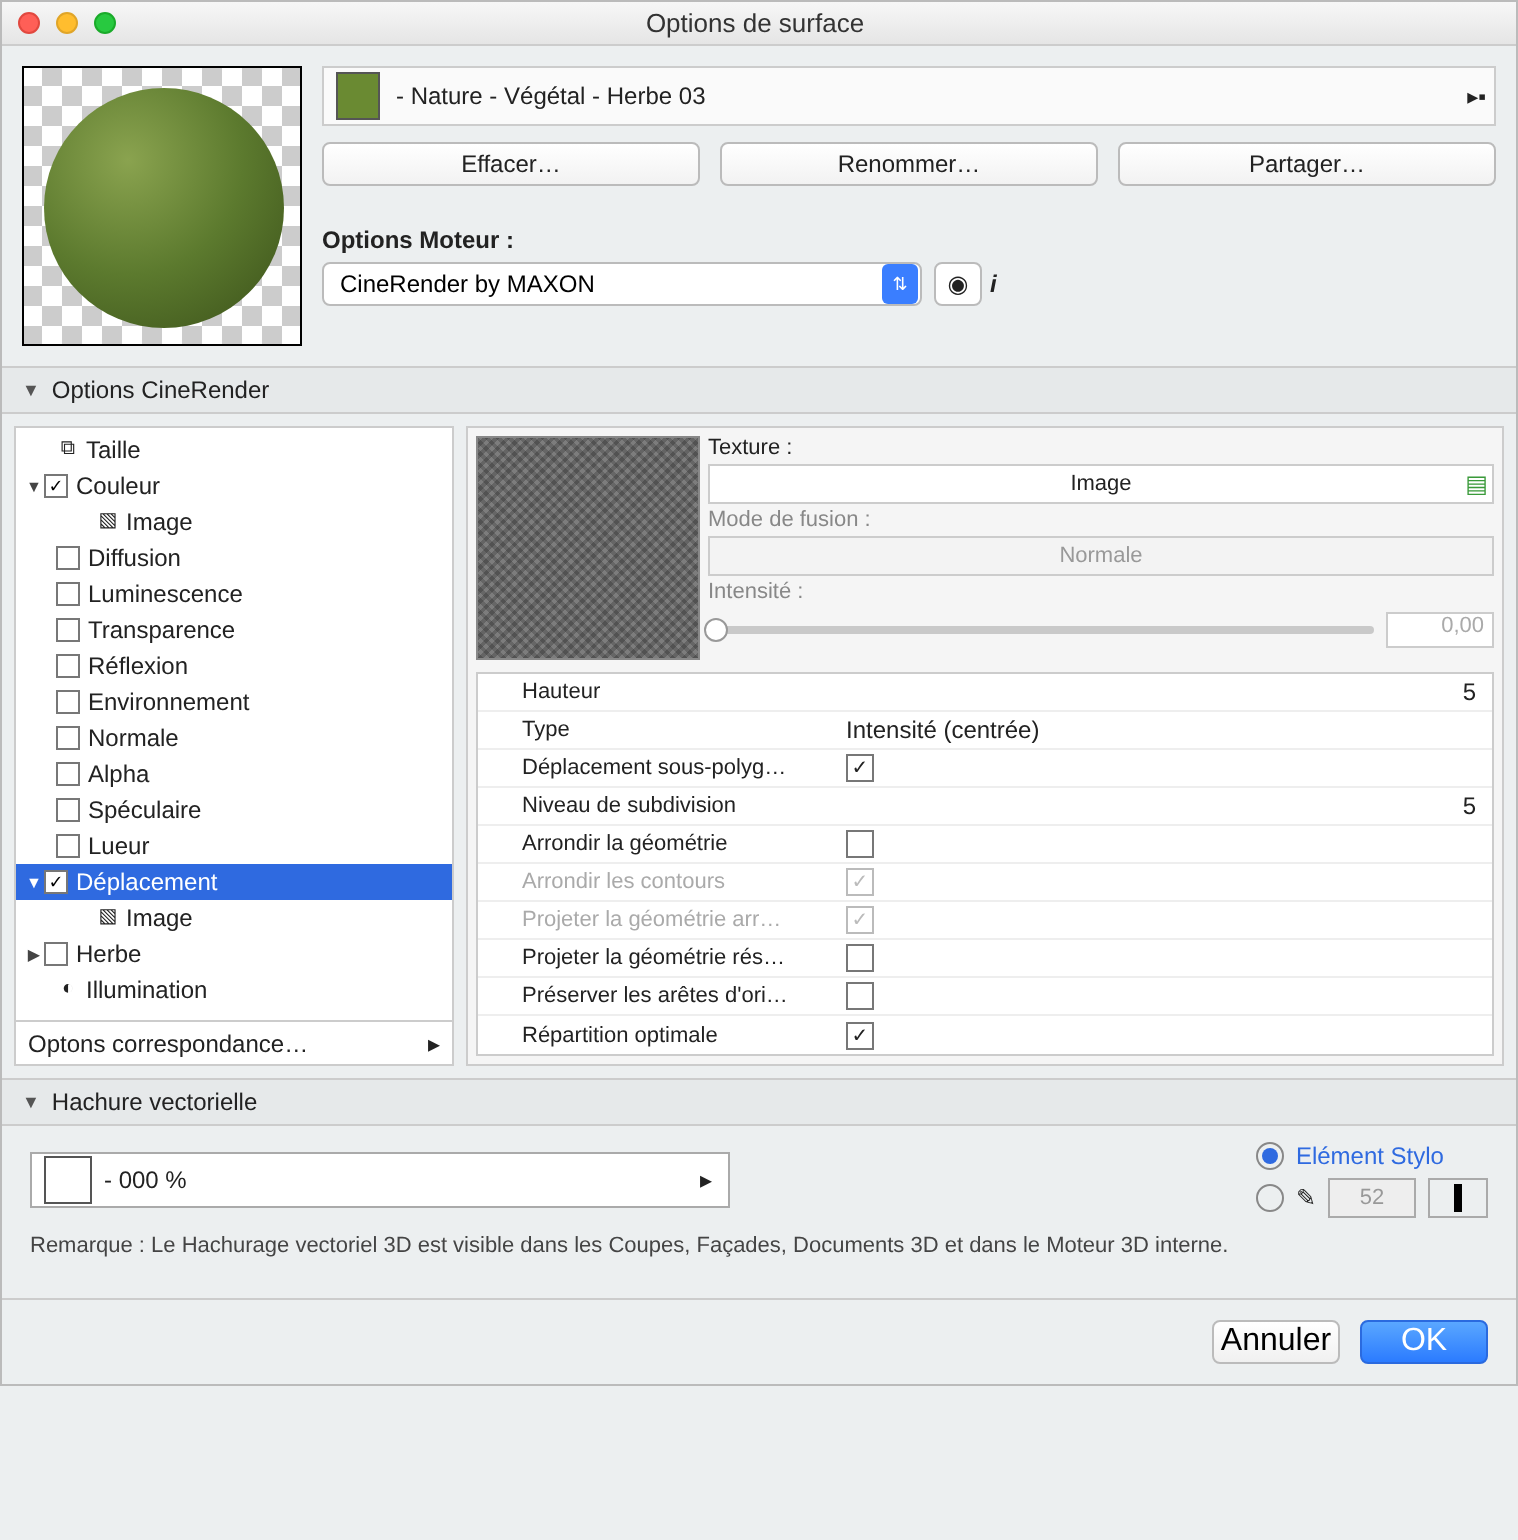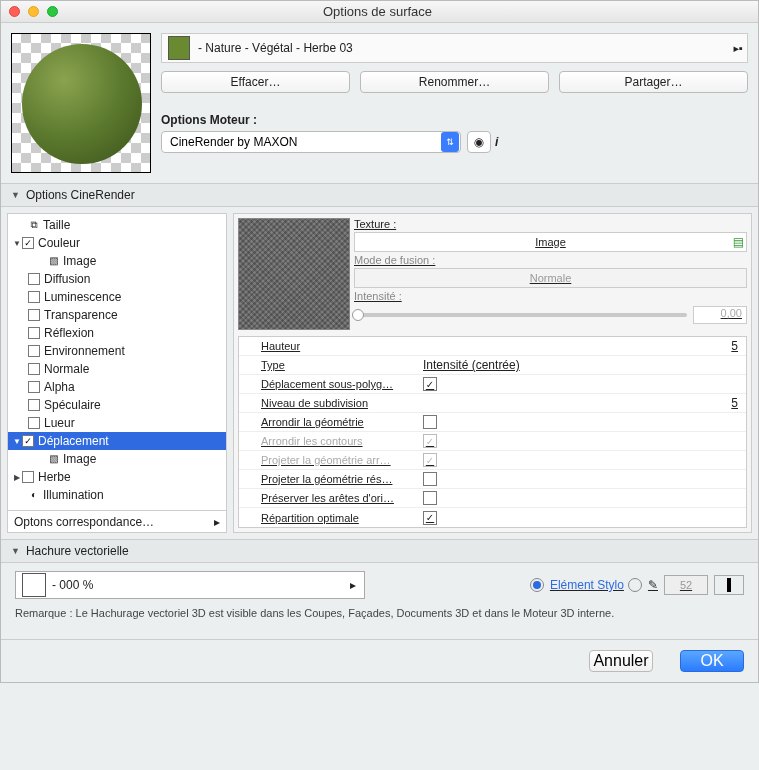--- a/index.html
+++ b/index.html
@@ -30,21 +30,21 @@
 .tri { font-size: 9px; color: #555; margin-right: 6px; }
 .middlesection { display: flex; background: #eceff0; }
 .tree { width: 220px; border: 1px solid #ccc; margin: 6px; background: #fff; display: flex; flex-direction: column; }
 .treebody { flex: 1; padding: 2px 0; overflow: hidden; }
 .treeitem { display: flex; align-items: center; height: 18px; padding: 0 4px; white-space: nowrap; cursor: pointer; }
 .treeitem.sel { background: #2f6ae0; color: #fff; }
 .indent1 { padding-left: 20px; }
 .indent2 { padding-left: 40px; }
 .chkbox { width: 12px; height: 12px; border: 1px solid #777; display: inline-flex; align-items: center; justify-content: center; margin-right: 4px; font-size: 9px; color: #000; background: #fff; }
 .treefooter { border-top: 1px solid #ccc; height: 22px; display: flex; align-items: center; padding: 0 6px; justify-content: space-between; cursor: pointer; }
-.rightpanel { flex: 1; margin: 6px 6px 6px 0; border: 1px solid #ccc; background: #f5f5f5; padding: 4px; display: flex; flex-direction: column; text-decoration: underline; }
+.rightpanel { flex: 1; margin: 6px 6px 6px 0; border: 1px solid #ccc; background: #f5f5f5; padding: 4px; display: flex; flex-direction: column; }
 .texrow { display: flex; gap: 4px; }
 .texprev { width: 112px; height: 112px; border: 1px solid #888; background: repeating-linear-gradient(45deg, #999 0 2px, #bbb 2px 4px), repeating-linear-gradient(-45deg, #888 0 2px, #aaa 2px 4px); background-blend-mode: multiply; }
 .texfields { flex: 1; display: flex; flex-direction: column; gap: 2px; }
 .fld { border: 1px solid #ccc; background: #fff; height: 20px; display: flex; align-items: center; justify-content: center; font-size: 11px; position: relative; width: 100%; cursor: pointer; }
 .fld.dis { color: #999; background: #f3f3f3; }
 .fld .picon { position: absolute; right: 2px; font-size: 12px; color: #3a9a3a; }
 .slider { display: flex; align-items: center; gap: 6px; height: 18px; margin-top: 2px; }
 .track { flex: 1; height: 4px; background: #c9c9c9; border-radius: 2px; position: relative; }
 .thumb { width: 12px; height: 12px; background: #fff; border: 1px solid #999; border-radius: 50%; position: absolute; top: -4px; }
 .numbox { width: 54px; height: 18px; border: 1px solid #ccc; background: #fff; text-align: right; padding: 0 4px; font-size: 11px; }
@@ -56,30 +56,30 @@
 .pval { flex: 1; display: flex; align-items: center; padding: 0 4px; }
 .pval.right { justify-content: flex-end; padding-right: 8px; }
 .pslidertrack { flex: 1; height: 4px; background: #3a7eff; border-radius: 2px; position: relative; margin-right: 8px; }
 .pthumb { width: 12px; height: 12px; background: #fff; border: 1px solid #888; border-radius: 50%; position: absolute; right: -6px; top: -4px; }
 .prow.dis .pname { color: #aaa; }
 .chksm { width: 14px; height: 14px; border: 1px solid #777; display: inline-flex; align-items: center; justify-content: center; font-size: 10px; background: #fff; }
 .hachsection { padding: 8px 14px; }
 .hachrow { display: flex; align-items: center; justify-content: space-between; }
 .hachbox { display: flex; align-items: center; border: 1px solid #aaa; background: #fff; width: 350px; height: 28px; cursor: pointer; }
 .hachsw { width: 24px; height: 24px; border: 1px solid #555; margin: 0 6px; background: #fff; }
-.styloopt { display: flex; flex-direction: row; gap: 4px; font-size: 12px; text-decoration: underline; }
+.styloopt { display: flex; flex-direction: column; gap: 4px; font-size: 12px; }
 .radiorow { display: flex; align-items: center; gap: 6px; }
 .radio { width: 14px; height: 14px; border: 1px solid #888; border-radius: 50%; display: inline-flex; align-items: center; justify-content: center; }
 .radio.on::after { content: ""; width: 8px; height: 8px; background: #2f6ae0; border-radius: 50%; }
 .penbox { width: 44px; height: 20px; border: 1px solid #aaa; background: #eee; color: #999; text-align: center; line-height: 18px; font-size: 11px; }
 .lineprev { width: 30px; height: 20px; border: 1px solid #aaa; display: inline-flex; align-items: center; justify-content: center; }
 .remark { font-size: 11px; color: #444; margin: 8px 0 12px; }
 .dialogbtns { border-top: 1px solid #ccc; padding: 10px 14px; display: flex; justify-content: flex-end; gap: 10px; }
 .dlgbtn { width: 64px; height: 22px; border-radius: 4px; border: 1px solid #bbb; background: linear-gradient(to bottom, #fff, #f0f0f0); font-size: 16px; cursor: pointer; }
-.dlgbtn.ok { background: linear-gradient(to bottom, #5aa7ff, #2b7bff); color: #fff; border: 1px solid #2a6adf; margin-left: 17px; }
+.dlgbtn.ok { background: linear-gradient(to bottom, #5aa7ff, #2b7bff); color: #fff; border: 1px solid #2a6adf; }
 .goarrow { position: absolute; right: 4px; font-size: 11px; }
 .miniicon { width: 12px; height: 10px; display: inline-block; margin-right: 3px; font-size: 10px; text-align: center; line-height: 10px; }
 .treetri { font-size: 8px; width: 10px; display: inline-block; text-align: center; color: #444; }
 .treeitem.sel .treetri { color: #fff; }
 </style>
 </head>
 <body>
 
 <div class="window">
   <div class="titlebar">

